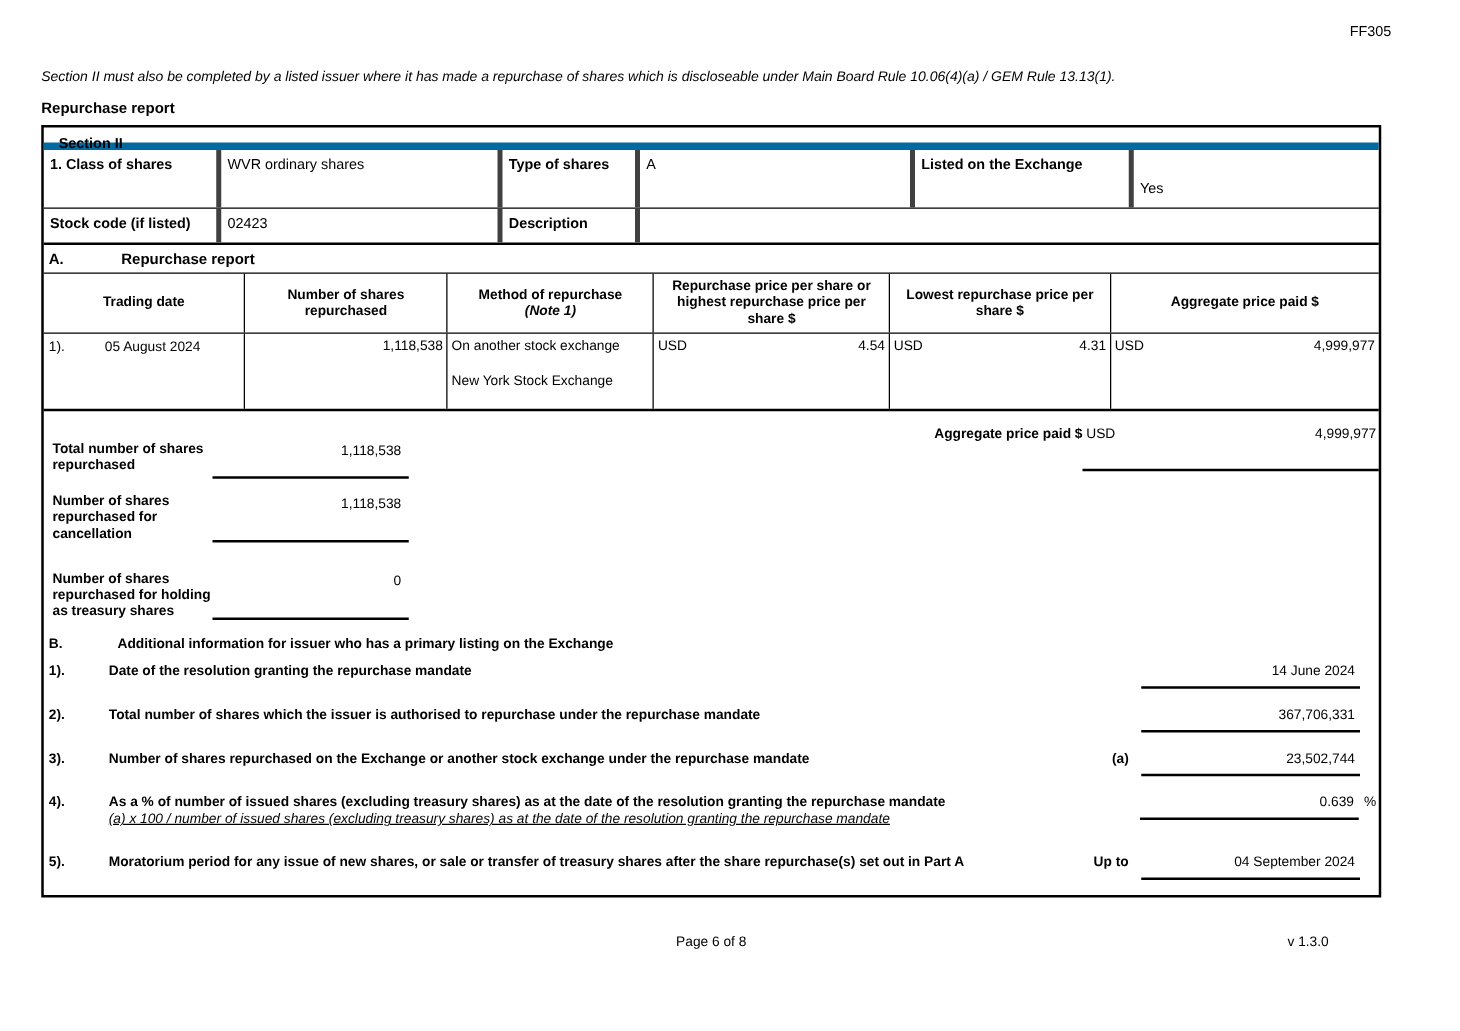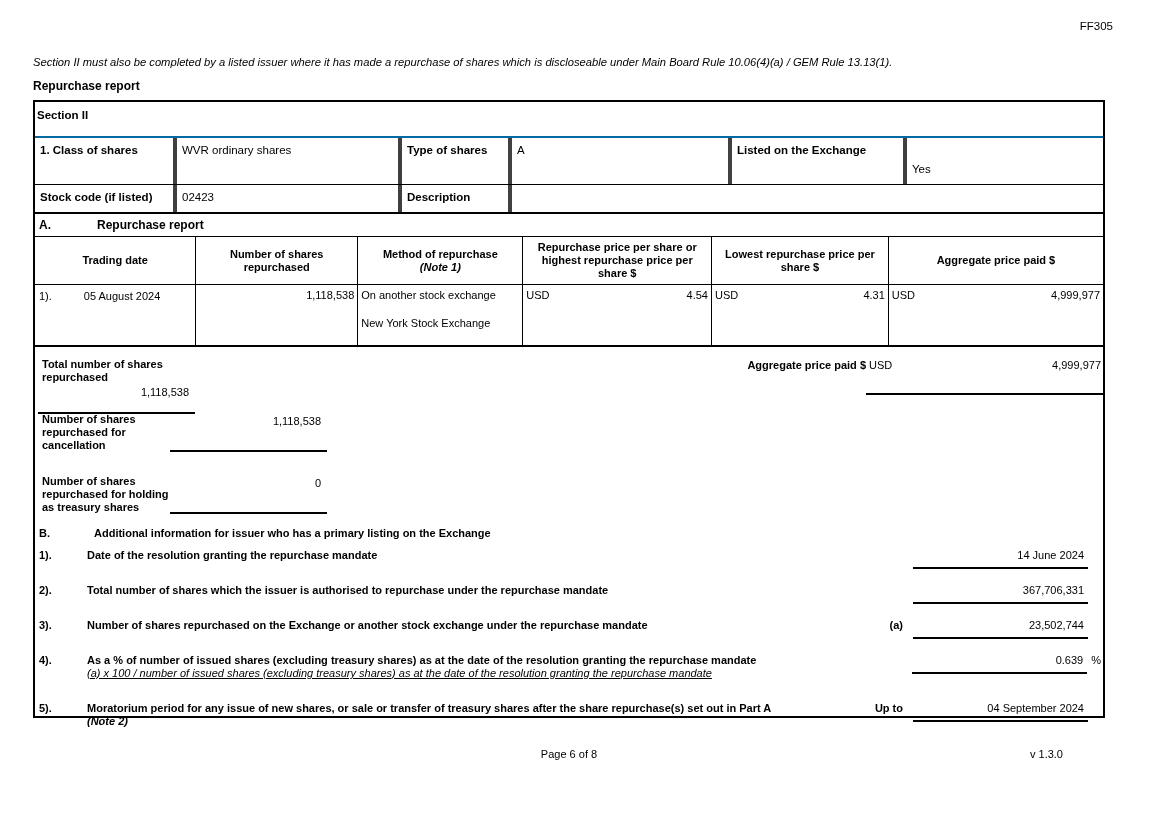--- a/index.html
+++ b/index.html
@@ -13,21 +13,21 @@
 
   .form-code { position:absolute; top:20px; right:55px; font-size:11.5px; }
   .intro-note { position:absolute; top:56px; left:33px; width:1075px; font-style:italic; font-size:11.2px; }
   .doc-title { position:absolute; top:79px; left:33px; font-size:12px; font-weight:bold; }
 
   .outer-box {
     position:absolute; top:100px; left:33px; width:1072px; height:618px;
     border:2px solid #000;
   }
 
-  .s2-header { height:36px; line-height:26px; padding-left:2px; font-weight:bold; font-size:11.5px; border-bottom:2px solid #0369a1; }
+  .s2-header { height:18px; line-height:26px; padding-left:12px; font-weight:bold; font-size:11.5px; border-bottom:6px solid #0369a1; }
   .grid-row { display:flex; border-bottom:1px solid #000; }
   .grid-row .cell { border-right:4px solid #404040; padding:6px 5px 4px 5px; min-height:27px; overflow:hidden; }
   .grid-row .cell:last-child { border-right:none; }
   .lbl { font-weight:bold; font-size:11.5px; }
   .val { font-size:11.5px; }
 
   .w1 { width:142px; } .w2 { width:225px; } .w3 { width:110px; }
   .w4 { width:220px; } .w5 { width:175px; } .w6 { width:196px;margin-top:19px; }
   .w4rest { width:591px; }
 
@@ -50,21 +50,21 @@
   .row-index { position:absolute; left:4px; top:5px; }
   .date-center { text-align:center; padding-top:1px; padding-left:14px; }
   .num-right { text-align:right; padding-top:1px; padding-right:2px; }
   .method-line2 { margin-top:16px; }
   .price-cell { display:flex; justify-content:space-between; align-items:flex-start; }
 
   .totals { position:relative; height:171px; }
   .t-block { position:absolute; left:7px; display:flex; }
   .t-label { width:132px; font-weight:bold; font-size:11px; line-height:13px; }
   .t-valuebox { width:157px; margin-left:-4px; text-align:right; padding:2px 6px 14px 0; border-bottom:2px solid #000; }
-  .t-b1 { top:11px;flex-direction:column; } .t-b2 { top:66px; } .t-b3 { top:128px; }
+  .t-b1 { top:24px; } .t-b2 { top:66px; } .t-b3 { top:128px; }
   .agg-line { position:absolute; top:10px; right:0; display:flex; align-items:flex-start; }
   .agg-label { font-weight:bold; font-size:11px; padding-top:2px; }
   .agg-valuebox { width:237px; display:flex; justify-content:space-between; padding:2px 2px 22px 3px; border-bottom:2px solid #000; }
 
   .b-heading { padding:9px 0 8px 4px; font-size:11px; font-weight:bold; }
   .b-heading .b-title { margin-left:44px; }
 
   .b-item { display:flex; align-items:flex-start; padding-left:4px; margin-bottom:13px; }
   .b-num { width:48px; font-weight:bold; font-size:11px; padding-top:2px; }
   .b-text { flex:1; padding-top:2px; padding-right:8px; }
@@ -214,21 +214,20 @@
       <div class="b-right" style="margin-right:2px;">
         <span class="b-valuebox">0.639</span>
         <span class="b-suffix">%</span>
       </div>
     </div>
 
     <div class="b-item" style="margin-top:20px;">
       <div class="b-num">5).</div>
       <div class="b-text">
         <div class="b-label">Moratorium period for any issue of new shares, or sale or transfer of treasury shares after the share repurchase(s) set out in Part A</div>
-        <div class="b-sub-bold">(Note 2)</div>
       </div>
       <div class="b-right">
         <span class="b-prefix">Up to</span>
         <span class="b-valuebox">04 September 2024</span>
       </div>
     </div>
 
   </div>
 
   <div class="footer-page">Page 6 of 8</div>

